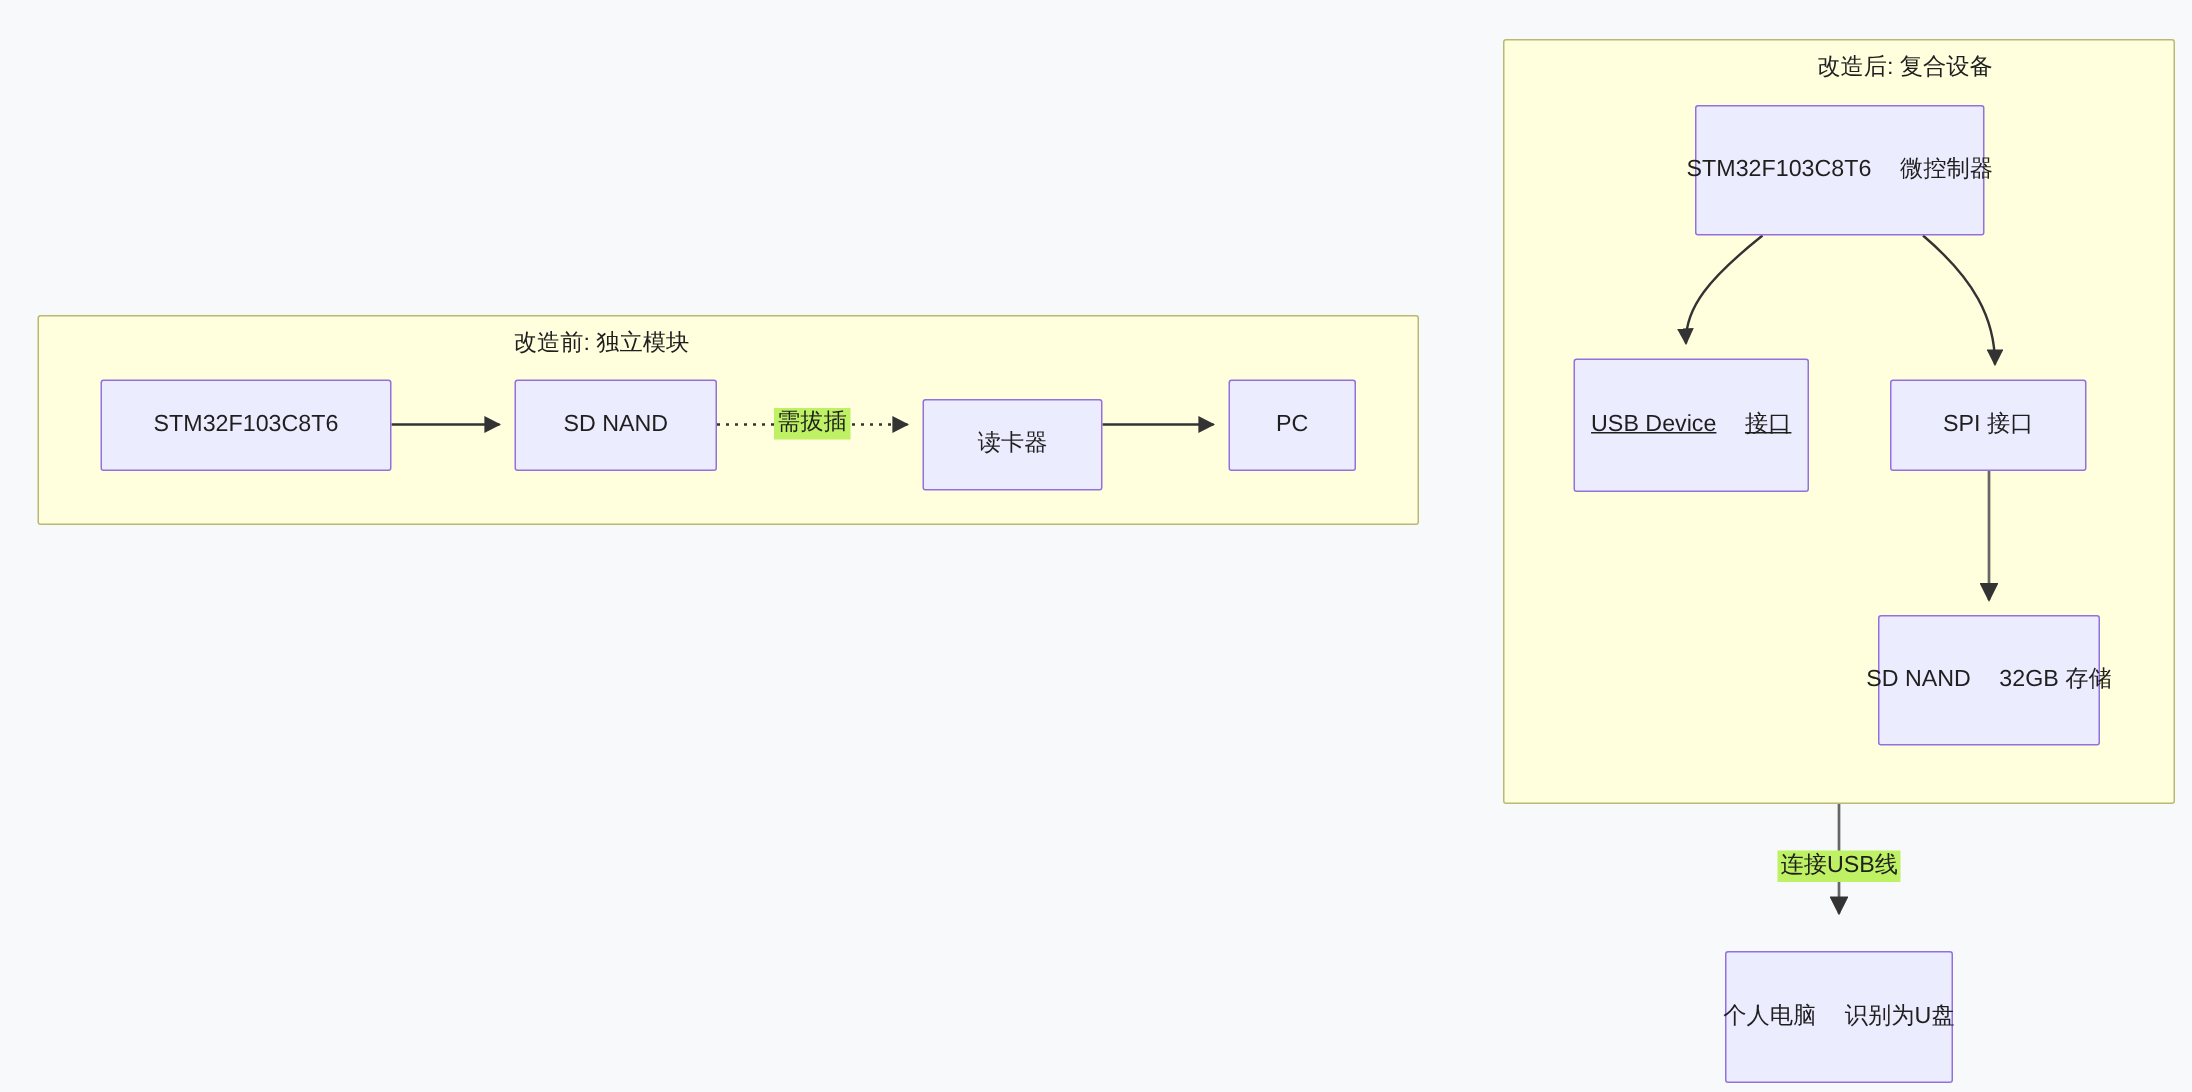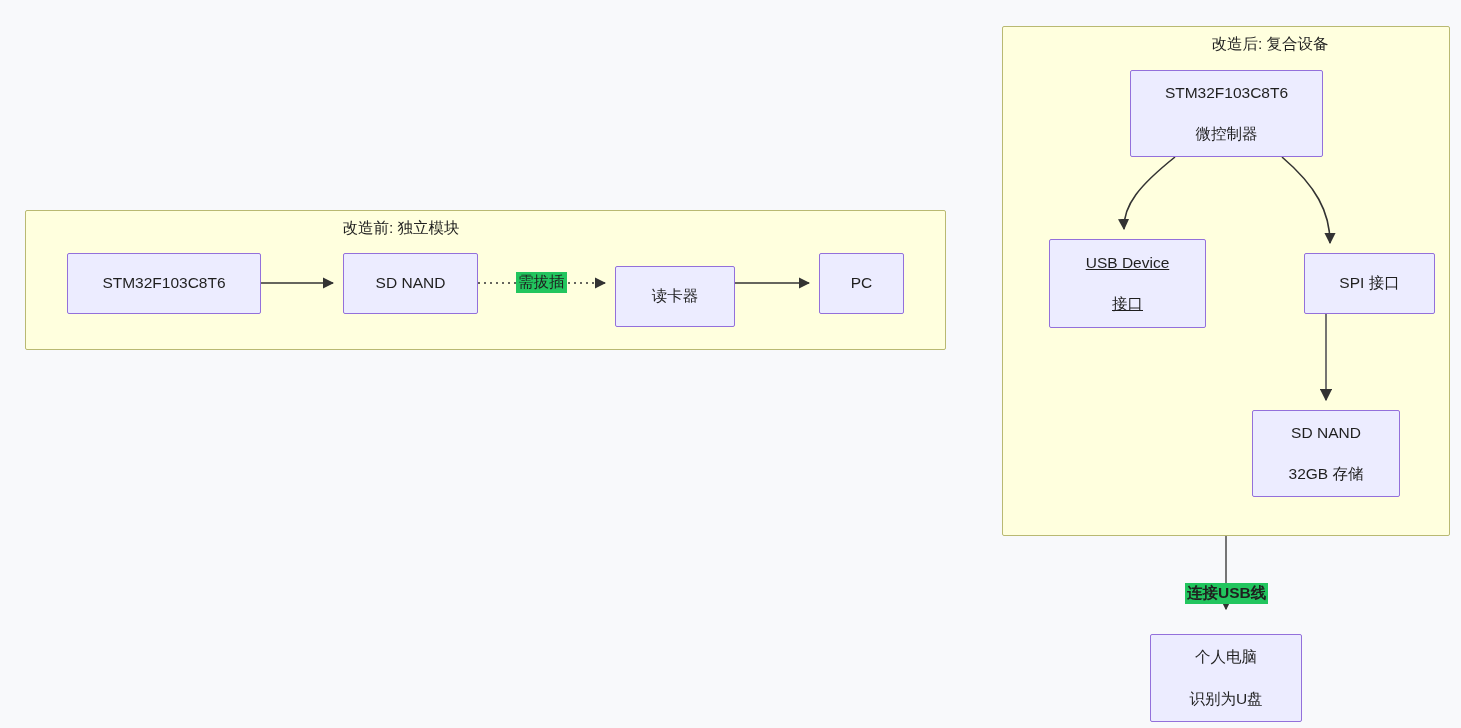--- a/index.html
+++ b/index.html
@@ -42,34 +42,34 @@
     color: #1f1f1f;
     white-space: nowrap;
   }
   .node {
     position: absolute;
     background: #ececff;
     border: 1.3px solid #9370db;
     border-radius: 2px;
     box-sizing: border-box;
     display: flex;
-    flex-direction: column;
+    flex-direction: row;
     align-items: center;
     justify-content: center;
     font-size: 15.5px;
     color: #1f1f1f;
     line-height: 1.45;
     text-align: center;
     white-space: nowrap;
     gap: 19px;
   }
   .node .line2 { display: block; }
   .edge-label {
     position: absolute;
-    background: #22c55e;
+    background: #bef264;
     color: #1f1f1f;
     font-size: 15.5px;
     line-height: 1.2;
     padding: 1px 2px;
     white-space: nowrap;
     box-sizing: border-box;
   }
 </style>
 </head>
 <body>
@@ -126,31 +126,31 @@
   <div class="node" style="left:1130px; top:70px; width:193px; height:87px;">
     <span>STM32F103C8T6</span>
     <span class="line2">微控制器</span>
   </div>
 
   <div class="node" style="left:1049px; top:239px; width:157px; height:89px;text-decoration:underline;">
     <span>USB Device</span>
     <span class="line2">接口</span>
   </div>
 
-  <div class="node" style="left:1260px; top:253px; width:131px; height:61px;margin-left:44px;">
+  <div class="node" style="left:1260px; top:253px; width:131px; height:61px;">
     <span>SPI 接口</span>
   </div>
 
   <div class="node" style="left:1252px; top:410px; width:148px; height:87px;">
     <span>SD NAND</span>
     <span class="line2">32GB 存储</span>
   </div>
 
   <div class="node" style="left:1150px; top:619px; width:152px; height:88px;margin-top:15px;">
     <span>个人电脑</span>
     <span class="line2">识别为U盘</span>
   </div>
 
   <div class="edge-label" style="left:516px; top:272px;">需拔插</div>
 
-  <div class="edge-label" style="left:1185px; top:583px;font-weight:bold;">连接USB线</div>
+  <div class="edge-label" style="left:1185px; top:567px;">连接USB线</div>
 
 </div>
 
 </body></html>

